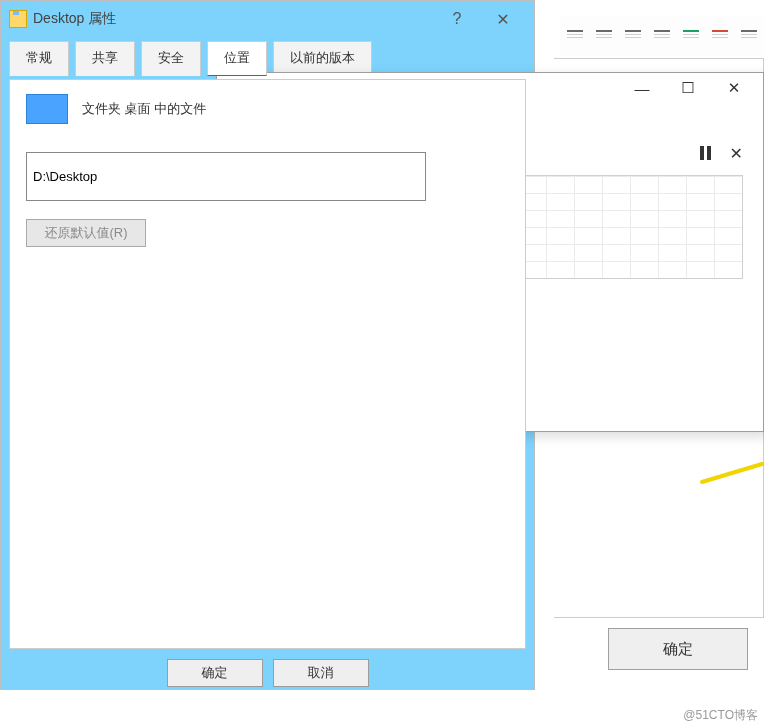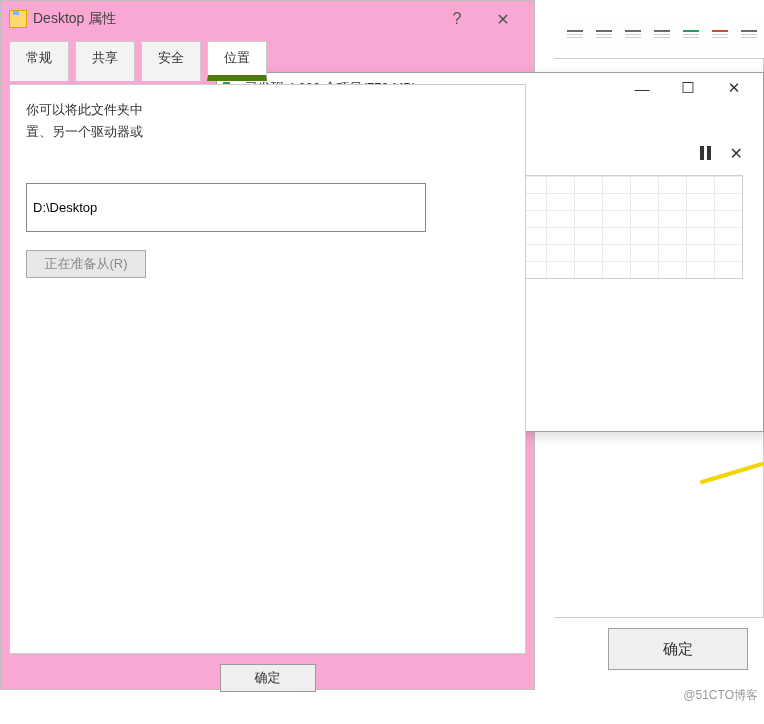--- a/index.html
+++ b/index.html
@@ -1,28 +1,28 @@
 <!DOCTYPE html>
 <html><head>
   <meta charset="utf-8">
   <style>
     * { margin: 0; padding: 0; box-sizing: border-box; font-family: "Microsoft YaHei", "Segoe UI", sans-serif; }
     body { width: 764px; height: 724px; background: #fff; position: relative; overflow: hidden; font-size: 13px; color: #333; }
 
     
-    .prop-window { position: absolute; left: 0; top: 0; width: 535px; height: 690px; background: #f9a8d4; border: 1px solid #bfbfbf; }
+    .prop-window { position: absolute; left: 0; top: 0; width: 535px; height: 690px; background: #7dd3fc; border: 1px solid #bfbfbf; }
     .prop-titlebar { height: 36px; display: flex; align-items: center; padding: 0 8px; }
     .prop-titlebar .sysicon { width: 18px; height: 18px; background: #ffd86b; border: 1px solid #d6a900; margin-right: 6px; position: relative; }
     .prop-titlebar .sysicon::after{content:""; position:absolute; left:3px; top:0; width:6px; height:4px; background:#7fb8ff;}
     .prop-titlebar .title { font-size: 14px; color: #444; }
     .prop-titlebar .ctrls { margin-left: auto; display:flex; }
     .prop-titlebar .ctrls span { width: 46px; height: 30px; display:flex; align-items:center; justify-content:center; color:#555; font-size:16px; }
     .tabs { display:flex; padding: 4px 8px; gap: 6px; }
     .tab { padding: 7px 16px 8px; border: 1px solid #ccc; border-bottom: none; background: #f3f3f3; font-size: 13px; color:#333; }
-    .tab.active { background: #fff; border-bottom: 6px solid #4d7c0f; position:relative; z-index:2; }
+    .tab.active { background: #fff; border-bottom: 1px solid #4d7c0f; position:relative; z-index:2; }
     .tab-body { border:1px solid #ccc; margin: -1px 8px 0; height: 570px; padding: 14px 16px; background:#fff; position:relative; z-index:1;}
     .row1 { display:flex; align-items:center; gap: 14px; margin-bottom: 28px; }
     .folder-swatch { width: 42px; height: 30px; background: #4aa3ff; border:1px solid #2b84da; }
     .para { font-size:13px; color:#333; line-height:1.7; margin-bottom:40px; }
     .path-input { width:100%; max-width:400px; border:1px solid #888; padding:16px 6px; font-size:13px; margin-bottom:18px;}
     .restore-btn { width:120px; height:28px; border:1px solid #aaa; background:#e7e7e7; color:#8a8a8a; font-size:13px; display:flex; align-items:center; justify-content:center; }
     .dlg-buttons { display:flex; gap:10px; justify-content:center; padding:10px 0 12px; }
     .dlg-btn { width:96px; height:28px; border:1px solid #9c9c9c; background:#efefef; font-size:13px; display:flex; align-items:center; justify-content:center; }
     .dlg-btn.disabled { color:#9a9a9a; border-color:#c9c9c9; background:#f2f2f2; }
 
@@ -59,21 +59,21 @@
     .ribbon-icons span { position:relative; width:16px; height:12px;}
     .ribbon-icons span::before,.ribbon-icons span::after{content:"";position:absolute;left:0;right:0;}
     .ribbon-icons span::before{top:0;height:2px;background:#6a6a6a;}
     .ribbon-icons span::after{top:4px;height:6px;background:repeating-linear-gradient(#cfcfcf,#cfcfcf 1px,transparent 1px,transparent 3px);}
     .ribbon-icons span:nth-child(5)::before{background:#1aa260;}
     .ribbon-icons span:nth-child(6)::before{background:#d24a35;}
     .bg-area { position:absolute; left:554px; top:58px; right:0; height:560px; border:1px solid #ccc; border-left:none; background:#fff;}
     .yellow-stroke{ position:absolute; left:700px; top:460px; width:64px; height:30px; }
     .yellow-stroke svg{ width:100%; height:100%;}
     .bg-ok { position:absolute; left:608px; top:628px; width:140px; height:42px; border:1px solid #9f9f9f; background:#efefef; display:flex;align-items:center;justify-content:center; font-size:15px;}
-    .watermark { position:absolute; right:6px; bottom:20px; font-size:12px; color:#9a9a9a;margin-left:41px;}
+    .watermark { position:absolute; right:6px; bottom:0; font-size:12px; color:#9a9a9a;margin-left:41px;}
   </style>
 </head>
 <body>
 
 <div class="bg-ribbon">
   <div class="ribbon-icons">
     <span></span>
     <span></span>
     <span></span>
     <span></span>
@@ -97,29 +97,33 @@
     <div class="ctrls">
       <span>?</span>
       <span>✕</span>
     </div>
   </div>
   <div class="tabs">
     <div class="tab">常规</div>
     <div class="tab">共享</div>
     <div class="tab">安全</div>
     <div class="tab active">位置</div>
+    <div class="tab">以前的版本</div>
   </div>
   <div class="tab-body">
-    <div class="para" style="white-space:pre-line;">你可以将此文件夹中
-置、另一个驱动器或</div>
+    <div class="row1">
+      <div class="folder-swatch"></div>
+      <div>文件夹 桌面 中的文件</div>
+    </div>
     <input class="path-input" value="D:\Desktop" style="">
-    <div class="restore-btn">正在准备从(R)</div>
+    <div class="restore-btn">还原默认值(R)</div>
   </div>
   <div class="dlg-buttons">
     <div class="dlg-btn">确定</div>
+    <div class="dlg-btn">取消</div>
   </div>
 </div>
 
 <div class="copy-window">
   <div class="copy-titlebar">
     <div class="tcicon"></div>
     <div class="ctx">已发现 4,320 个项目(779 MB)...</div>
     <div class="wctrl">
       <span>—</span>
       <span>☐</span>

